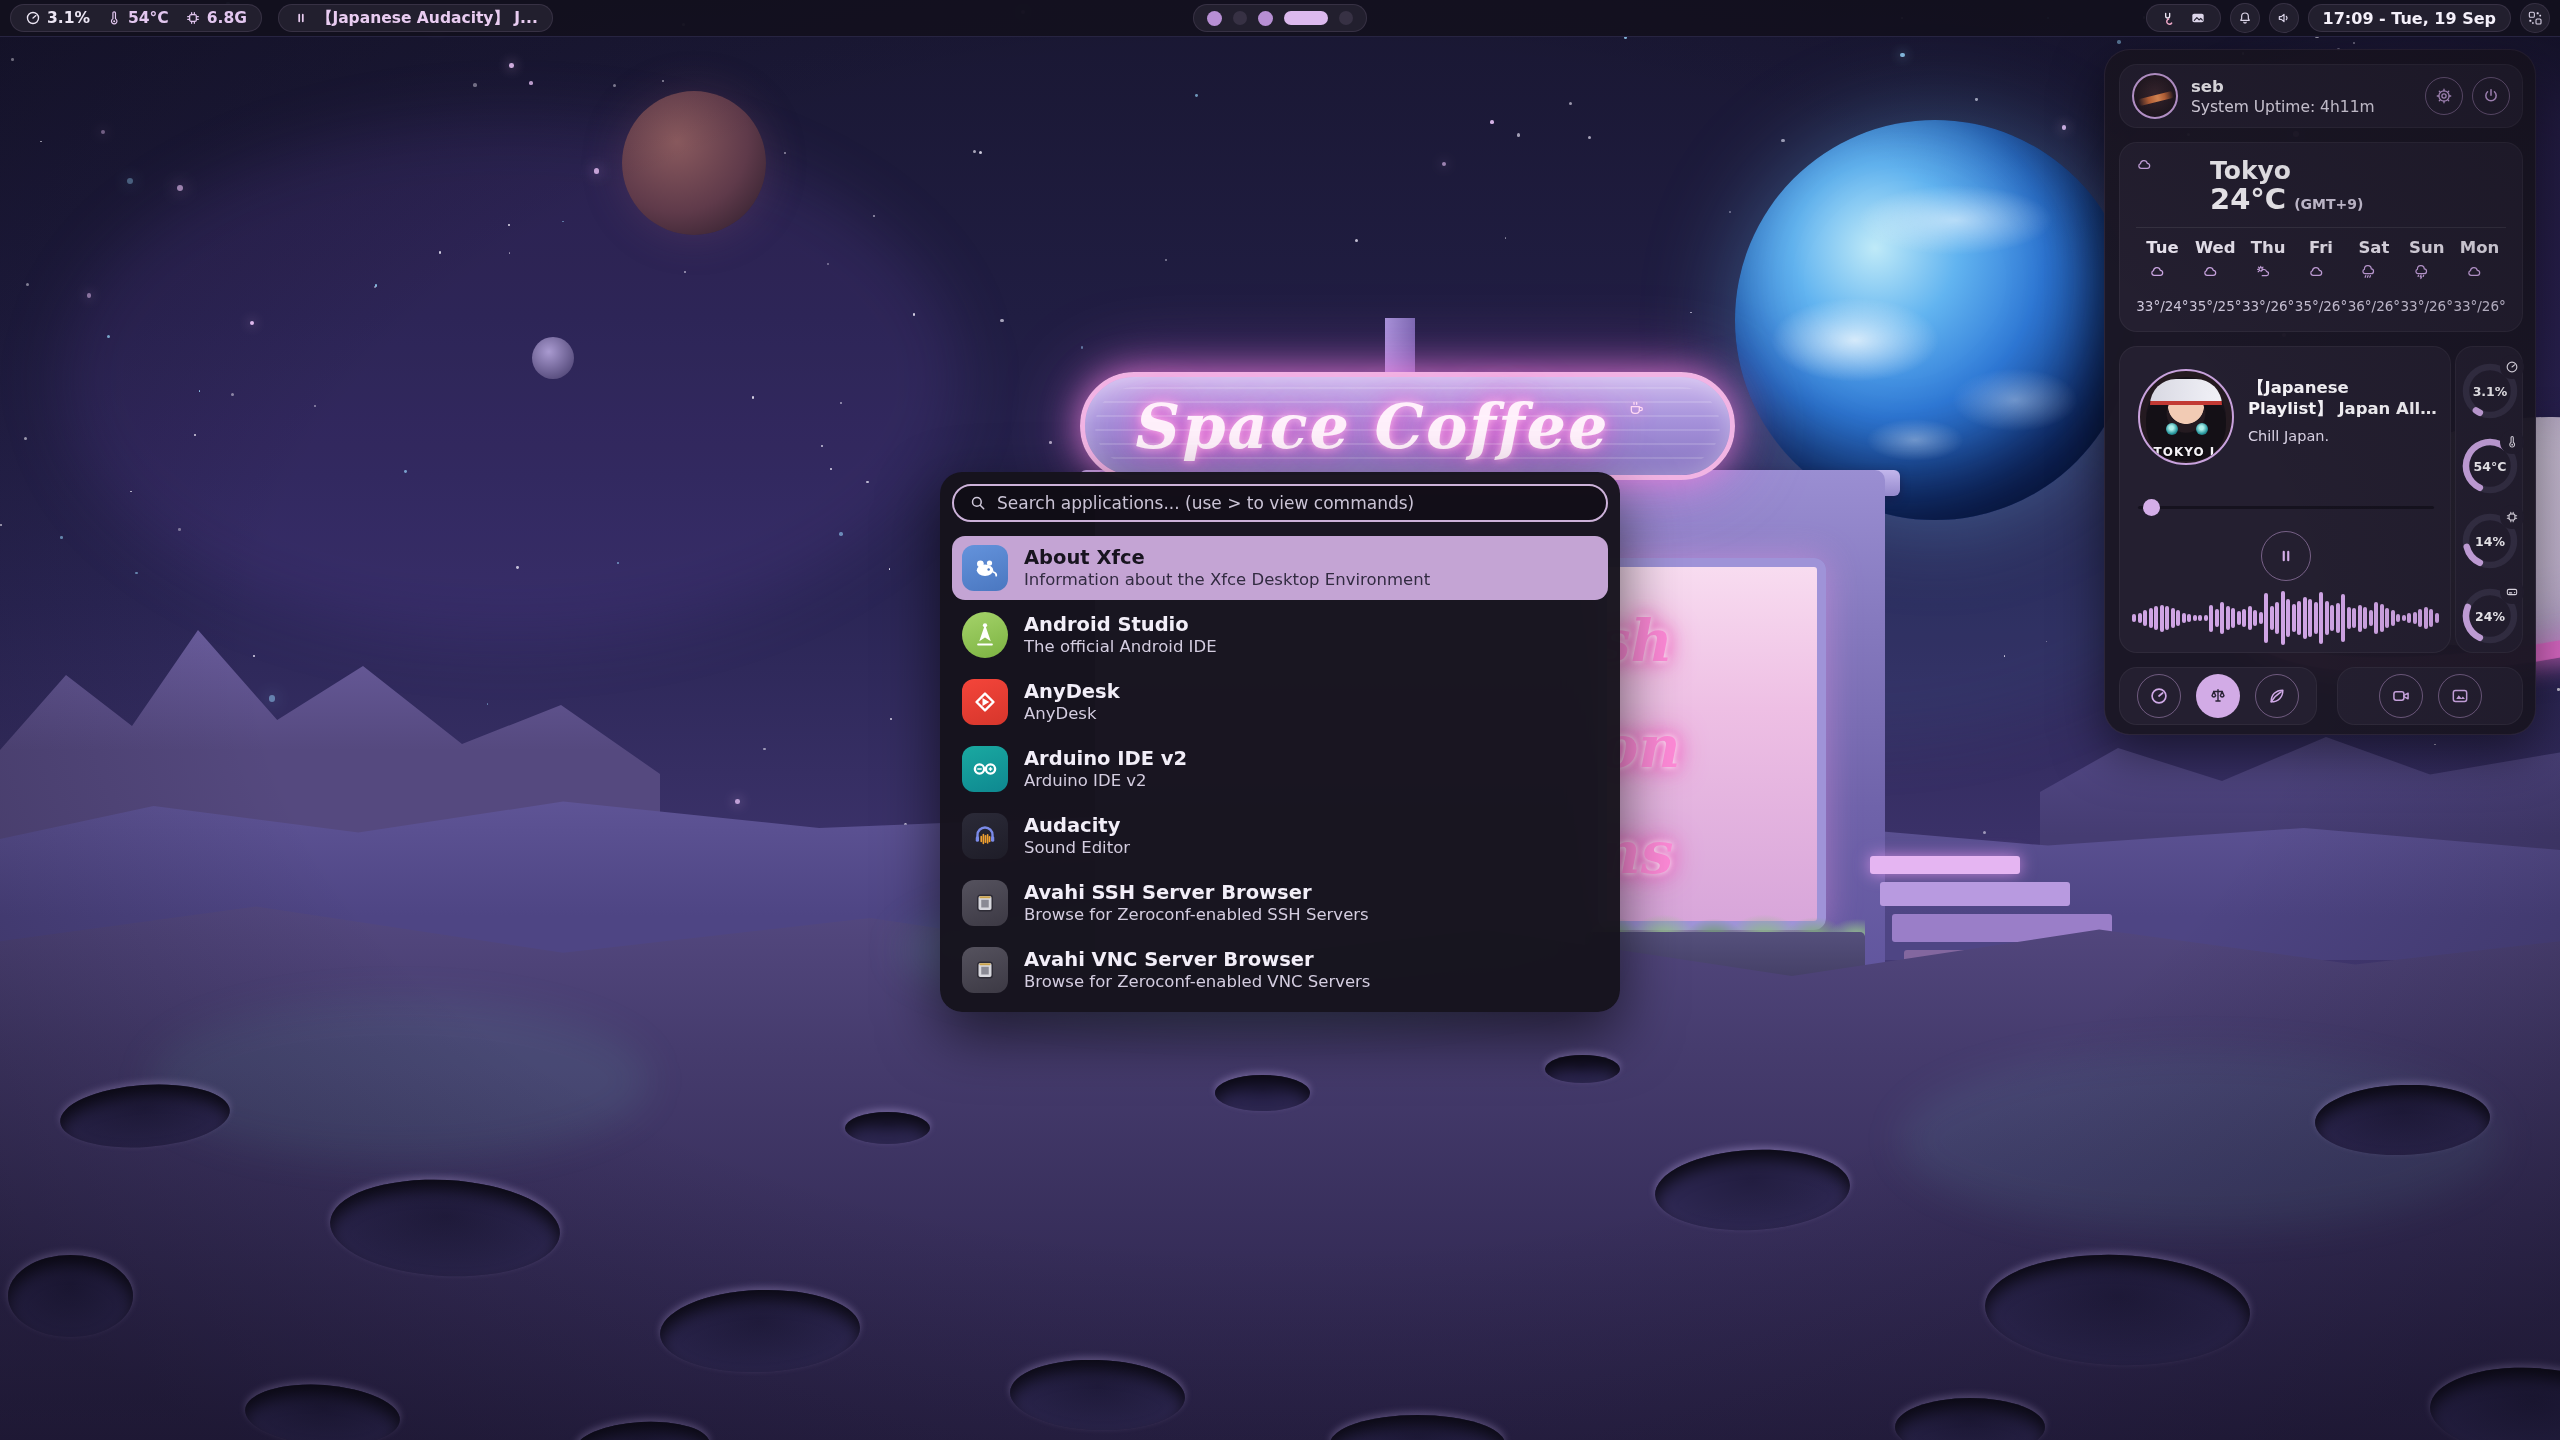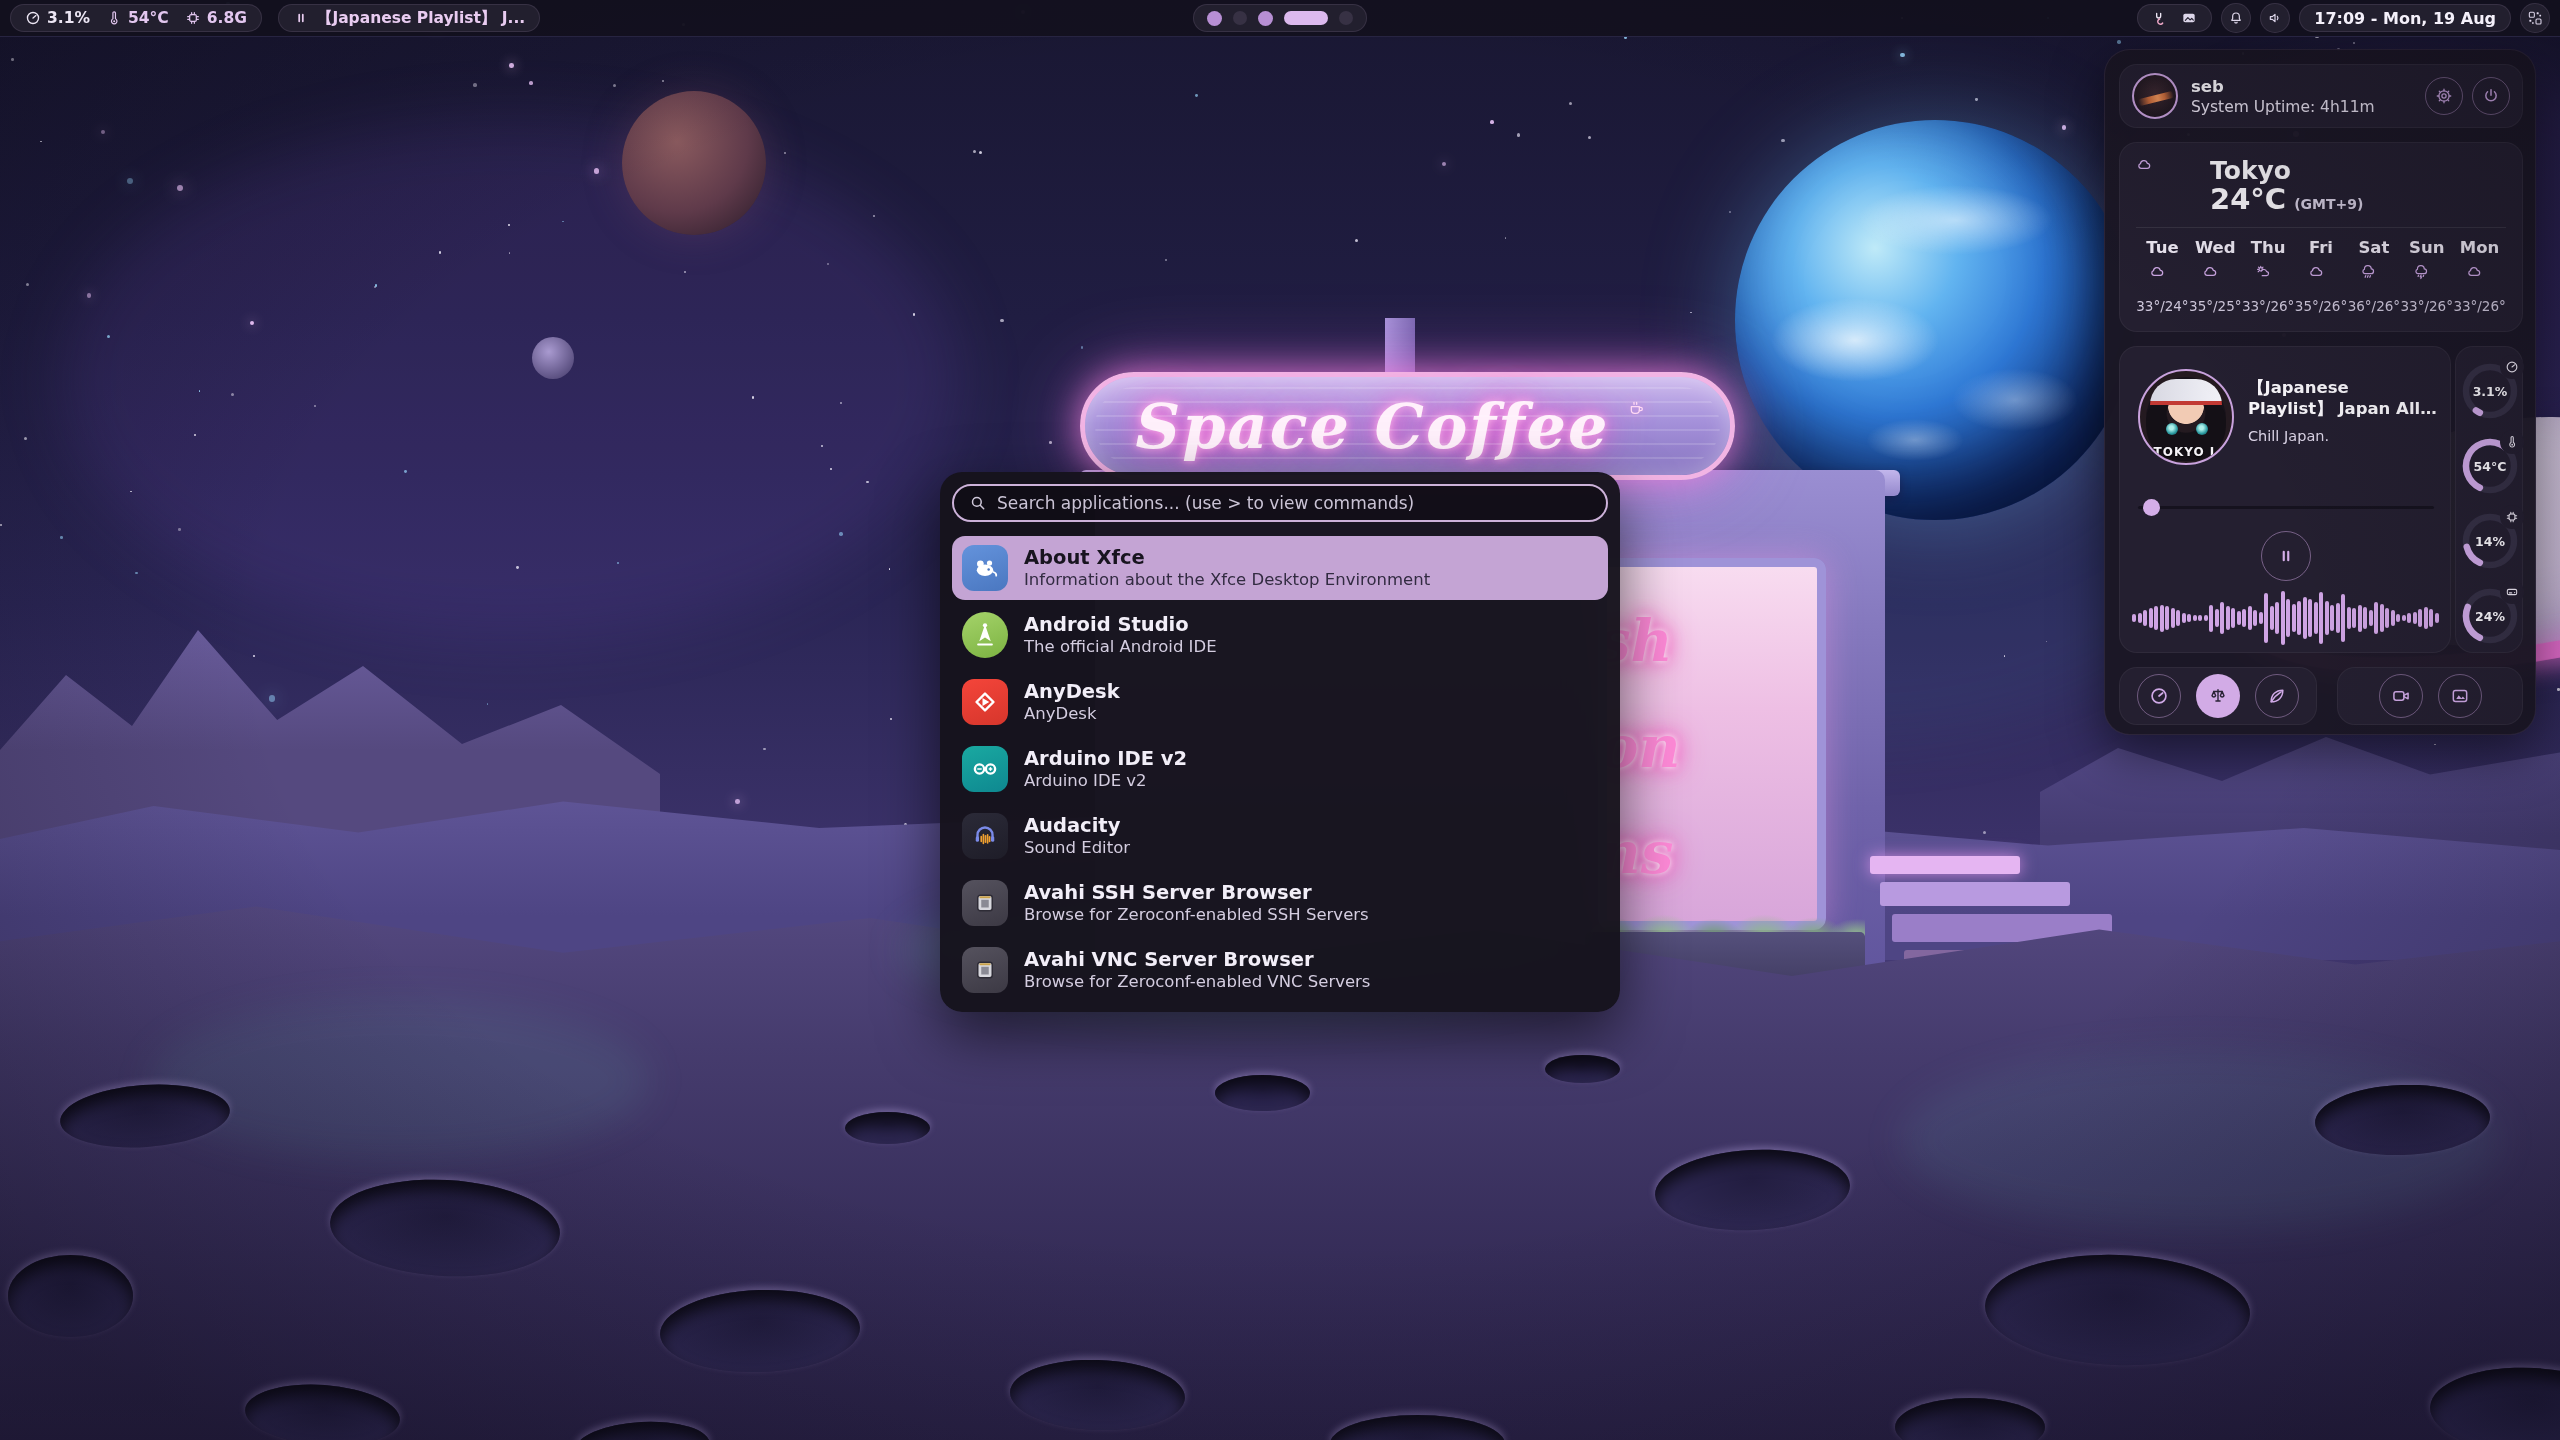--- a/index.html
+++ b/index.html
@@ -510,21 +510,21 @@
             </span>
             <span>6.8G</span>
           </span>
       </div>
       <div class="tb-pill">
         <span class="ticon" style="color:#e9ccf1;">
             <svg viewBox="0 0 24 24" fill="none" stroke="currentColor" stroke-width="2.6" stroke-linecap="round" stroke-linejoin="round">
               <path d="M9.3 7v10M14.7 7v10"></path>
             </svg>
           </span>
-        <span id="tb-media-pill">【Japanese Playlist】 J...</span>
+        <span id="tb-media-pill">【Japanese Audacity】 J...</span>
       </div>
     </div>
 
     <div id="tb-center">
       <div class="tb-pill" id="workspaces">
           <span class="ws-dot active"></span>
           <span class="ws-dot "></span>
           <span class="ws-dot active"></span>
           <span class="ws-dot current"></span>
           <span class="ws-dot "></span>
@@ -556,21 +556,21 @@
         </div>
       <div class="tb-circle">
           <span class="ticon">
             <svg viewBox="0 0 24 24" fill="none" stroke="currentColor" stroke-width="1.8" stroke-linecap="round" stroke-linejoin="round">
               <path d="M5 10v4h3l4 3.5v-11L8 10H5Z"></path>
               <path d="M15.5 9.5a4 4 0 0 1 0 5"></path>
             </svg>
           </span>
         </div>
       <div class="tb-pill">
-        <span id="tb-clock">17:09 - Mon, 19 Aug</span>
+        <span id="tb-clock">17:09 - Tue, 19 Sep</span>
       </div>
       <div class="tb-circle">
           <span class="ticon">
             <svg viewBox="0 0 24 24" fill="none" stroke="currentColor" stroke-width="1.6" stroke-linecap="round" stroke-linejoin="round">
               <rect x="3.5" y="3.5" width="7.5" height="7.5" rx="1.6"></rect>
               <rect x="14.5" y="3.5" width="3" height="3" rx=".6" fill="currentColor" stroke="none"></rect>
               <rect x="18.5" y="7" width="2.6" height="2.6" rx=".6" fill="currentColor" stroke="none"></rect>
               <rect x="3.5" y="14.5" width="3" height="3" rx=".6" fill="currentColor" stroke="none"></rect>
               <rect x="7.5" y="18.2" width="2.6" height="2.6" rx=".6" fill="currentColor" stroke="none"></rect>
               <rect x="13.5" y="13.5" width="7.5" height="7.5" rx="1.6"></rect>

